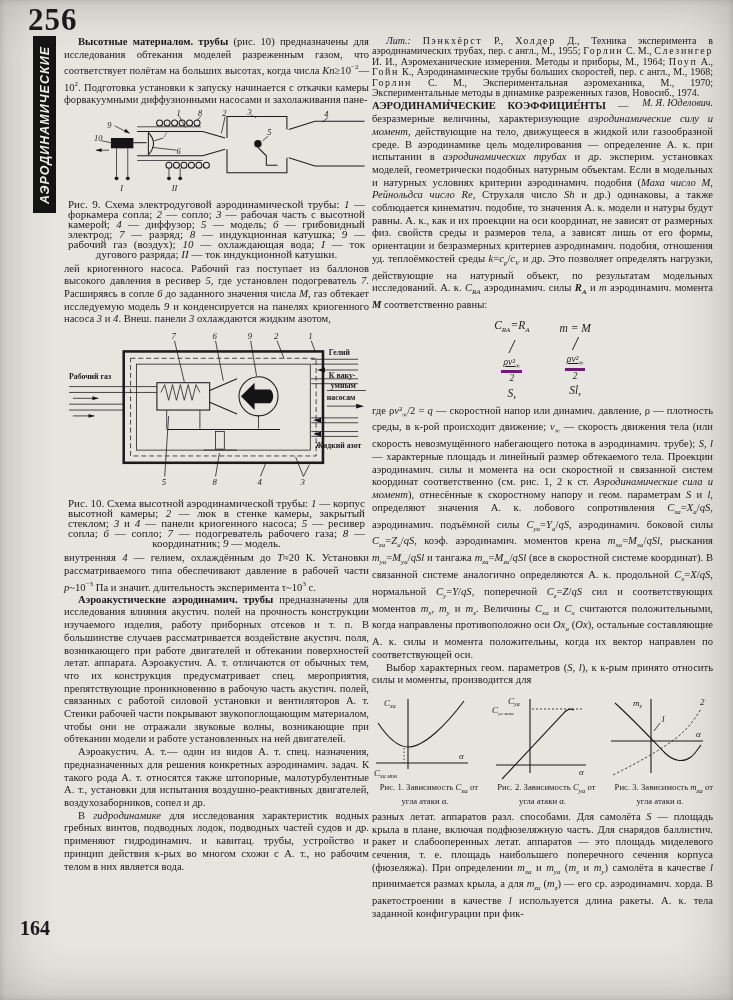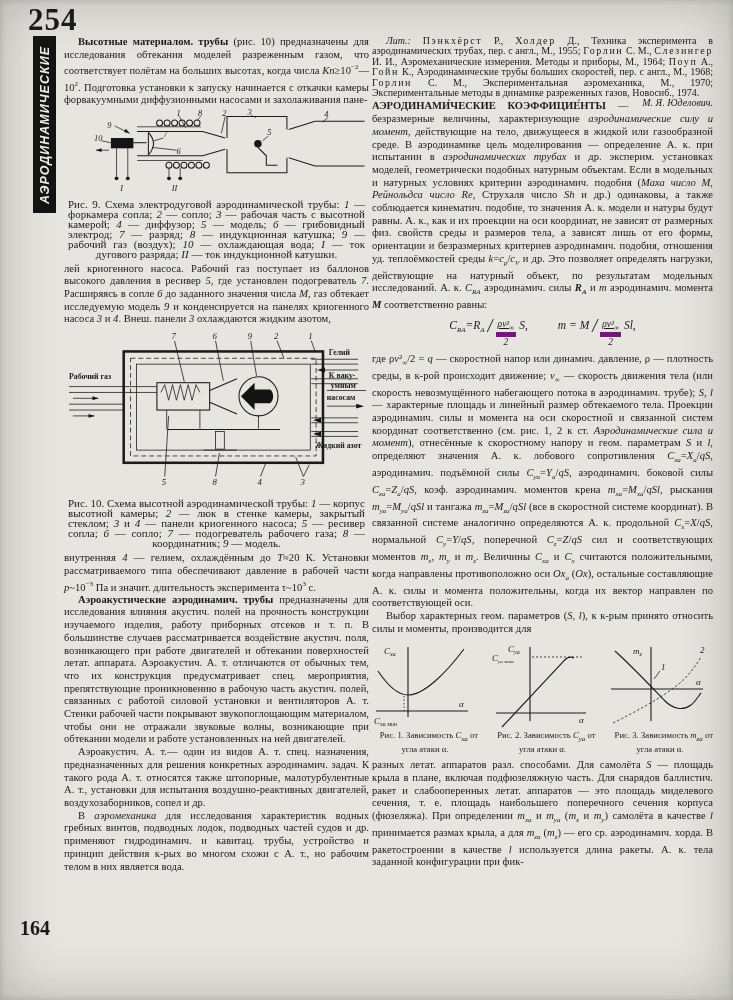--- a/index.html
+++ b/index.html
@@ -29,35 +29,35 @@
   .fig{margin:2px 0 0 0;}
   .fig svg{display:block;}
   .fig svg text{font-family:"Liberation Serif","DejaVu Serif",serif;font-style:italic;font-size:9px;fill:#1b1b1d;}
   .fig svg text.upr{font-style:normal;font-size:8px;font-weight:bold;}
   .fig svg .ln{stroke:#1b1b1d;fill:none;stroke-width:1.1;}
   .fig svg .thick{stroke-width:2.6;}
   .fig svg .thin{stroke-width:0.8;}
   .fig svg .fill{fill:#141414;stroke:none;}
   .formula{display:flex;justify-content:center;align-items:center;gap:30px;
         margin:7px 0 5px;font-size:11.5px;font-style:italic;}
-  .fgroup{display:inline-flex;align-items:flex-start;gap:3px;}
+  .fgroup{display:inline-flex;align-items:center;gap:3px;flex-direction:column;}
   .slash{font-size:18px;line-height:14px;}
   .frac{display:inline-flex;flex-direction:column;align-items:center;font-size:9.5px;line-height:1.1;}
-  .frac .num{border-bottom:5px solid #701a75;padding:0 2px;text-decoration:underline;}
+  .frac .num{border-bottom:3px solid #701a75;padding:0 2px;text-decoration:underline;}
   .graph-row{display:flex;justify-content:space-between;margin-top:6px;}
   .graph-fig{width:106px;}
   .graph-fig .caption{font-size:8.7px;line-height:10px;text-align:right;margin:1px 0 0 0;}
   sub,sup{font-size:7px;}
 </style>
 </head>
 <body>
 
 <div class="page">
 
-  <div class="pgnum-top">254</div>
+  <div class="pgnum-top">256</div>
   <div class="pgnum-bottom">164</div>
 
   <div class="sidebar">
     <span>АЭРОДИНАМИЧЕСКИЕ</span>
   </div>
 
   <div class="col col-left body-txt">
 
     <p class="ind"><b>Высотные материалом. трубы</b> (рис. 10) предназначены для исследования обтекания моделей разреженным газом, что соответствует полётам на больших высотах, когда числа <i>Kn</i>≥10<sup>−2</sup>—10<sup>2</sup>. Подготовка установки к запуску начинается с откачки камеры форвакуумными диффузионными насосами и захолаживания пане-</p>
 
@@ -192,21 +192,21 @@
         <text class="upr" x="272" y="61">умным</text>
         <text class="upr" x="268" y="74">насосам</text>
         <text class="upr" x="256" y="123">Жидкий азот</text>
       </svg>
     </div>
     <div class="caption">Рис. 10. Схема высотной аэродинамической трубы: <i>1</i> — корпус высотной камеры; <i>2</i> — люк в стенке камеры, закрытый стеклом; <i>3</i> и <i>4</i> — панели криогенного насоса; <i>5</i> — ресивер сопла; <i>6</i> — сопло; <i>7</i> — подогреватель рабочего газа; <i>8</i> — координатник; <i>9</i> — модель.</div>
 
     <p>внутренняя <i>4</i> — гелием, охлаждённым до <i>T</i>≈20 К. Установки рассматриваемого типа обеспечивают давление в рабочей части <i>p</i>~10<sup>−3</sup> Па и значит. длительность эксперимента τ~10<sup>3</sup> с.</p>
     <p class="ind"><b>Аэроакустические аэродинамич. трубы</b> предназначены для исследования влияния акустич. полей на прочность конструкции изучаемого изделия, работу приборных отсеков и т. п. В большинстве случаев рассматривается воздействие акустич. поля, возникающего при работе двигателей и обтекании поверхностей летат. аппарата. Аэроакустич. А. т. отличаются от обычных тем, что их конструкция предусматривает спец. мероприятия, препятствующие проникновению в рабочую часть акустич. полей, связанных с работой силовой установки и вентиляторов А. т. Стенки рабочей части покрывают звукопоглощающим материалом, чтобы они не отражали звуковые волны, возникающие при обтекании модели и работе установленных на ней двигателей.</p>
     <p class="ind">Аэроакустич. А. т.— один из видов А. т. спец. назначения, предназначенных для решения конкретных аэродинамич. задач. К такого рода А. т. относятся также штопорные, малотурбулентные А. т., установки для испытания воздушно-реактивных двигателей, воздухозаборников, сопел и др.</p>
-    <p class="ind">В <i>аэромеханика</i> для исследования характеристик водных гребных винтов, подводных лодок, подводных частей судов и др. применяют гидродинамич. и кавитац. трубы, устройство и принцип действия к-рых во многом схожи с А. т., но рабочим телом в них является вода.</p>
+    <p class="ind">В <i>гидродинамике</i> для исследования характеристик водных гребных винтов, подводных лодок, подводных частей судов и др. применяют гидродинамич. и кавитац. трубы, устройство и принцип действия к-рых во многом схожи с А. т., но рабочим телом в них является вода.</p>
   </div>
 
   <div class="col col-right body-txt">
 
     <p class="smalltxt ind"><i>Лит.:</i> <span class="sp">Пэнкхёрст</span> Р., <span class="sp">Холдер</span> Д., Техника эксперимента в аэродинамических трубах, пер. с англ., М., 1955; <span class="sp">Горлин</span> С. М., <span class="sp">Слезингер</span> И. И., Аэромеханические измерения. Методы и приборы, М., 1964; <span class="sp">Поуп</span> А., <span class="sp">Гойн</span> К., Аэродинамические трубы больших скоростей, пер. с англ., М., 1968; <span class="sp">Горлин</span> С. М., Экспериментальная аэромеханика, М., 1970; Экспериментальные методы в динамике разреженных газов, Новосиб., 1974. <span class="sig">М. Я. Юделович.</span></p>
 
     <p style="margin-top:2px;"><b>АЭРОДИНАМИ́ЧЕСКИЕ КОЭФФИЦИЕ́НТЫ</b> — безразмерные величины, характеризующие <i>аэродинамические силу и момент</i>, действующие на тело, движущееся в жидкой или газообразной среде. В аэродинамике цель моделирования — определение А. к. при испытании в <i>аэродинамических трубах</i> и др. эксперим. установках моделей, геометрически подобных натурным объектам. Если в модельных и натурных условиях критерии аэродинамич. подобия (<i>Маха число М</i>, <i>Рейнольдса число Re</i>, Струхаля число <i>Sh</i> и др.) одинаковы, а также соблюдается кинематич. подобие, то значения А. к. модели и натуры будут равны. А. к., как и их проекции на оси координат, не зависят от размерных физ. свойств среды и размеров тела, а зависят лишь от его формы, ориентации и безразмерных критериев аэродинамич. подобия, отношения уд. теплоёмкостей среды <i>k</i>=<i>c<sub>p</sub></i>/<i>c<sub>V</sub></i> и др. Это позволяет определять нагрузки, действующие на натурный объект, по результатам модельных исследований. А. к. <i>C<sub>RA</sub></i> аэродинамич. силы <b><i>R<sub>A</sub></i></b> и <i>m</i> аэродинамич. момента <b><i>M</i></b> соответственно равны:</p>
 
     <div class="formula">
       <span class="fgroup">

